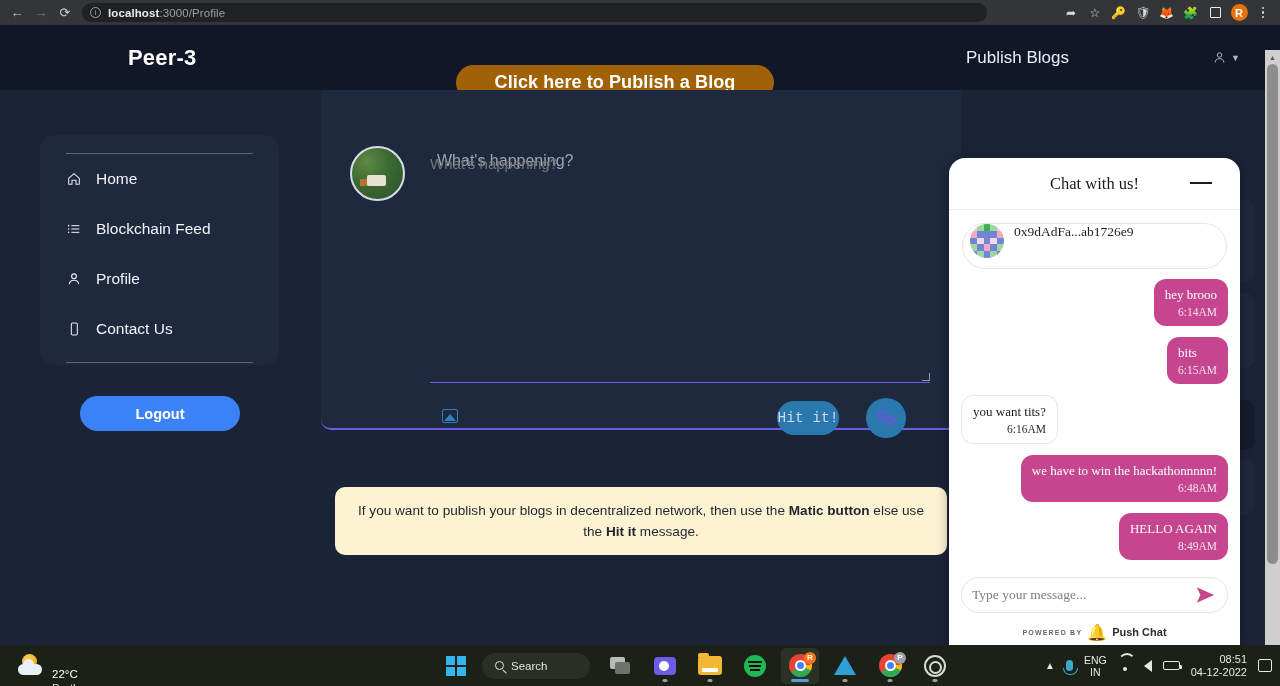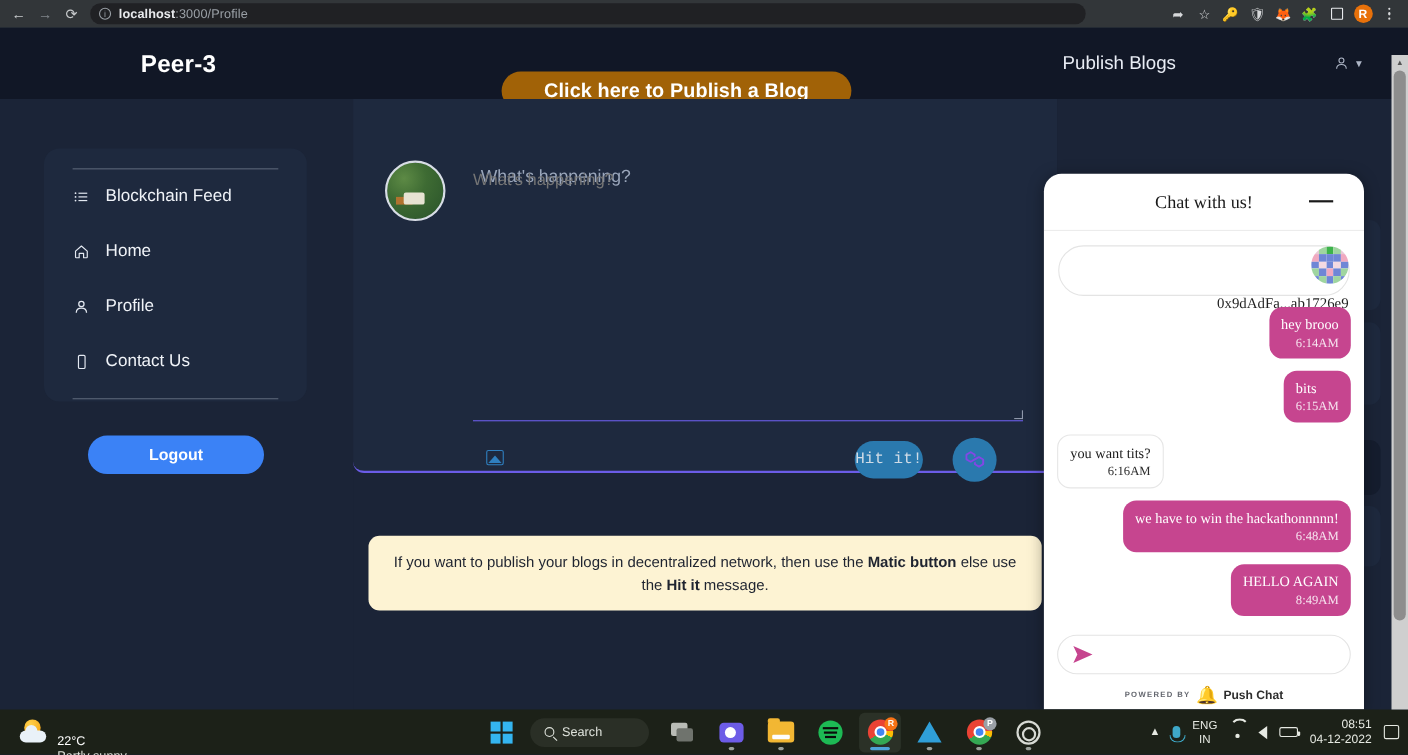--- a/index.html
+++ b/index.html
@@ -245,24 +245,23 @@
   .chat-title { font-size: 16.5px; color: #1a1a1a; }
   .minimize {
     position: absolute; right: 28px; top: 24px;
     width: 22px; height: 2px; background: #1a1a1a;
     cursor: pointer;
   }
   .contact-row {
     margin: 13px 13px 0 13px;
     height: 46px;
     border: 1px solid #e4e4e4; border-radius: 23px;
-    display: flex; align-items: flex-end;
+    display: flex; align-items: flex-start;
     padding-left: 7px; gap: 10px;
     cursor: pointer;
-    flex-direction: column;
   }
   .identicon {
     width: 34px; height: 34px; border-radius: 50%;
     overflow: hidden; flex: 0 0 auto;
     display: grid; grid-template-columns: repeat(5,1fr); grid-template-rows: repeat(5,1fr);
   }
   .identicon i { display: block; }
   .contact-addr { font-size: 13.5px; color: #1f1f1f; }
   .msgs {
     flex: 1;
@@ -511,37 +510,37 @@
       </svg>
       <span class="chev">▼</span>
     </div>
   </div>
 
   <div class="sidebar">
     <div class="rule top"></div>
     <div class="nav-item">
       <span class="nav-icon">
         <svg width="16" height="16" viewBox="0 0 24 24">
+            <path d="M4 11l8-7 8 7v8a1 1 0 0 1-1 1h-4v-6h-6v6H5a1 1 0 0 1-1-1z" fill="none" stroke="#e4e9f2" stroke-width="1.6" stroke-linejoin="round"></path>
+          </svg>
+      </span>
+      <span>Home</span>
+    </div>
+    <div class="nav-item">
+      <span class="nav-icon">
+        <svg width="16" height="16" viewBox="0 0 24 24">
           <circle cx="4" cy="7" r="1.2" fill="#e4e9f2"></circle>
             <rect x="8" y="6.2" width="12" height="1.6" fill="#e4e9f2"></rect>
           <circle cx="4" cy="12" r="1.2" fill="#e4e9f2"></circle>
             <rect x="8" y="11.2" width="12" height="1.6" fill="#e4e9f2"></rect>
           <circle cx="4" cy="17" r="1.2" fill="#e4e9f2"></circle>
             <rect x="8" y="16.2" width="12" height="1.6" fill="#e4e9f2"></rect>
         </svg>
       </span>
       <span>Blockchain Feed</span>
-    </div>
-    <div class="nav-item">
-      <span class="nav-icon">
-        <svg width="16" height="16" viewBox="0 0 24 24">
-            <path d="M4 11l8-7 8 7v8a1 1 0 0 1-1 1h-4v-6h-6v6H5a1 1 0 0 1-1-1z" fill="none" stroke="#e4e9f2" stroke-width="1.6" stroke-linejoin="round"></path>
-          </svg>
-      </span>
-      <span>Home</span>
     </div>
     <div class="nav-item">
       <span class="nav-icon">
         <svg width="16" height="16" viewBox="0 0 24 24">
           <circle cx="12" cy="8" r="3.6" fill="none" stroke="#e4e9f2" stroke-width="1.7"></circle>
           <path d="M5 20c0-3.9 3.1-6.2 7-6.2s7 2.3 7 6.2" fill="none" stroke="#e4e9f2" stroke-width="1.7"></path>
         </svg>
       </span>
       <span>Profile</span>
     </div>
@@ -633,20 +632,21 @@
       <div class="bubble out">
         <span>we have to win the hackathonnnnn!</span>
         <span class="time">6:48AM</span>
       </div>
       <div class="bubble out">
         <span>HELLO AGAIN</span>
         <span class="time">8:49AM</span>
       </div>
     </div>
     <div class="chat-input-row">
+      <input class="chat-input" placeholder="Type your message..." style="">
       <svg width="24" height="22" viewBox="0 0 24 24">
         <path d="M3 20.5L22 12 3 3.5l4 8.5-4 8.5z" fill="#c6458f"></path>
       </svg>
     </div>
     <div class="chat-foot">
       <span class="pb-label">POWERED BY</span>
       <span>🔔</span>
       <span class="pb-name">Push Chat</span>
     </div>
   </div>

